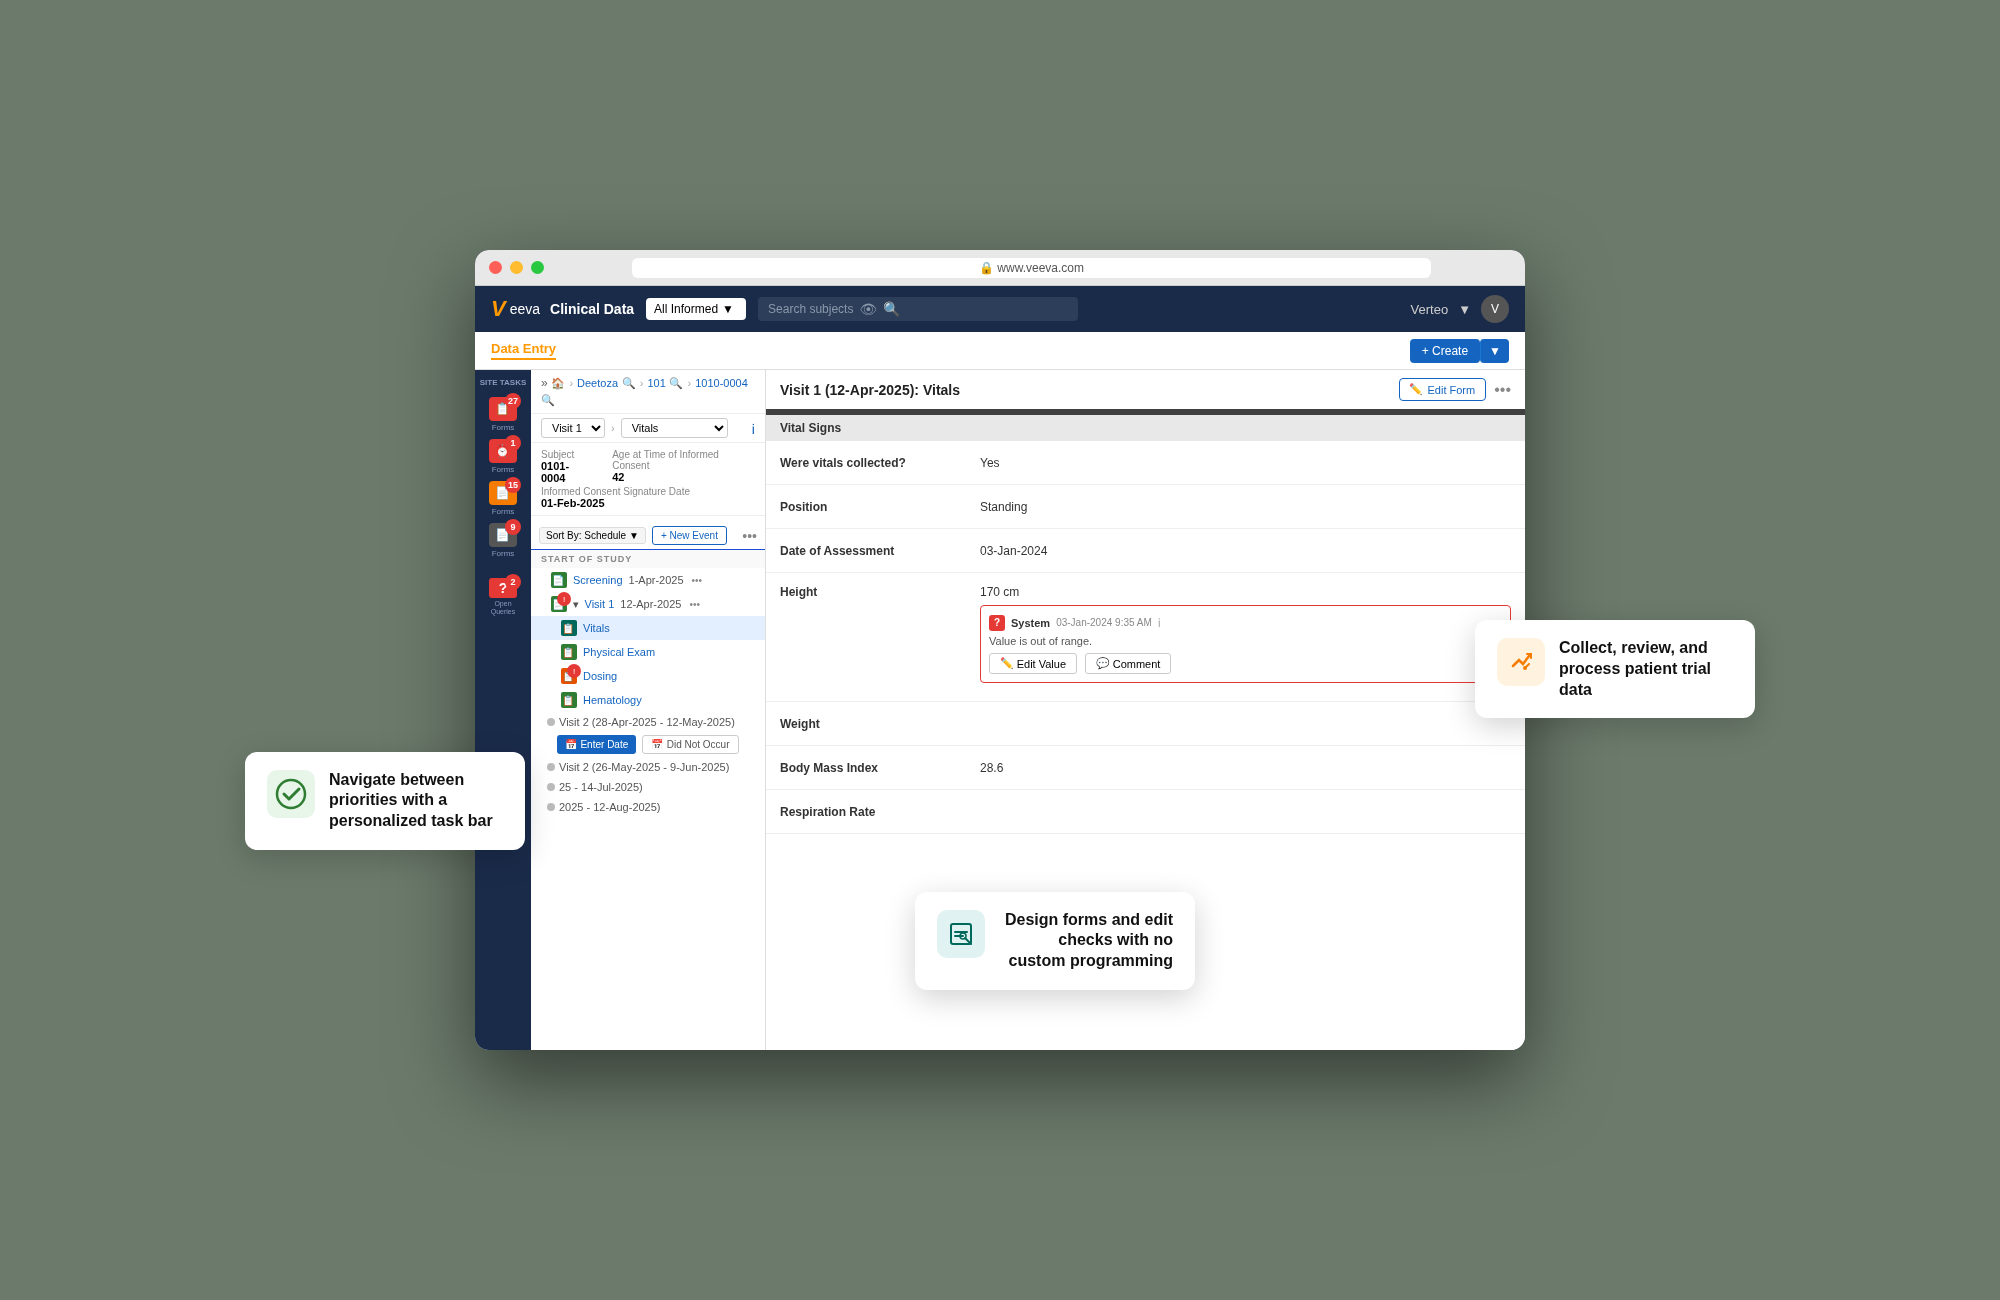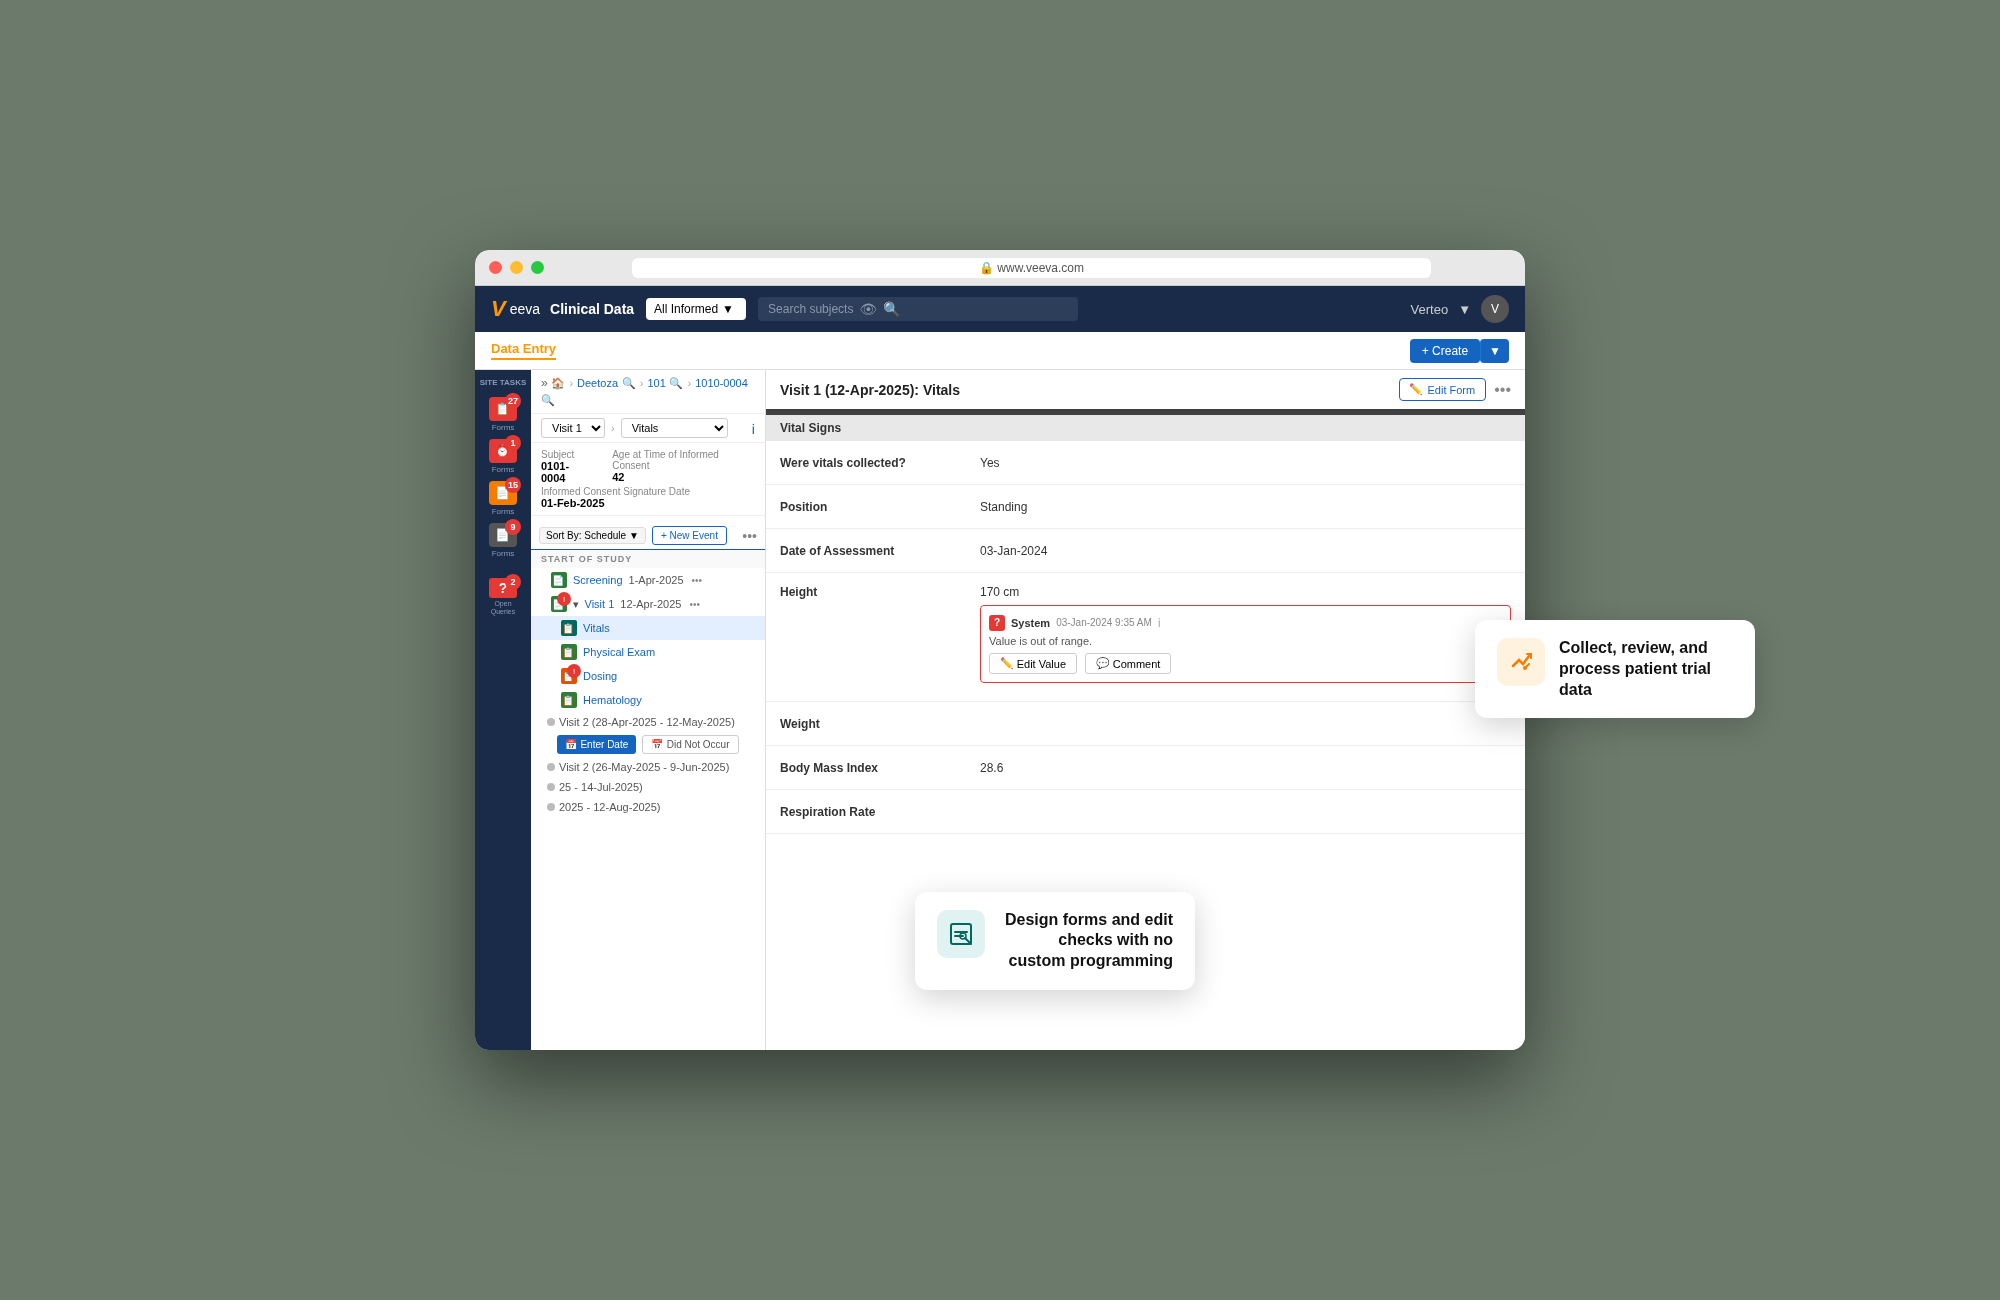--- a/index.html
+++ b/index.html
@@ -802,20 +802,30 @@
         <rect x="4" y="4" width="24" height="24" rx="4" fill="#fff3e0"></rect>
         <path d="M8 20 L14 14 L18 18 L24 10" stroke="#f57c00" stroke-width="2.5" fill="none" stroke-linecap="round"></path>
         <path d="M22 8 L26 8 L26 12" stroke="#f57c00" stroke-width="2" fill="none" stroke-linecap="round"></path>
         <path d="M20 22 L24 18" stroke="#f57c00" stroke-width="2" stroke-linecap="round"></path>
         <circle cx="20" cy="22" r="2" fill="#f57c00"></circle>
       </svg>
     </div>
     <div class="tooltip-text">Collect, review, and process patient trial data</div>
   </div>
 
+  <div class="tooltip-bubble tooltip-bottom-left">
+    <div class="tooltip-icon green-bg">
+      <svg width="36" height="36" viewBox="0 0 36 36" fill="none">
+        <circle cx="18" cy="18" r="14" fill="#e8f5e9"></circle>
+        <circle cx="18" cy="18" r="14" stroke="#2e7d32" stroke-width="2.5" fill="none"></circle>
+        <path d="M11 18 L16 23 L26 13" stroke="#2e7d32" stroke-width="3" stroke-linecap="round" stroke-linejoin="round" fill="none"></path>
+      </svg>
+    </div>
+    <div class="tooltip-text">Navigate between priorities with a personalized task bar</div>
+  </div>
 
   <div class="tooltip-bubble tooltip-bottom-center">
     <div class="tooltip-icon teal-bg">
       <svg width="36" height="36" viewBox="0 0 36 36" fill="none">
         <rect x="4" y="4" width="28" height="28" rx="4" fill="#e0f2f1"></rect>
         <rect x="8" y="8" width="20" height="20" rx="2" stroke="#00695c" stroke-width="2" fill="none"></rect>
         <path d="M12 16 L24 16 M12 20 L20 20" stroke="#00695c" stroke-width="2" stroke-linecap="round"></path>
         <path d="M22 22 L28 28" stroke="#00695c" stroke-width="2" stroke-linecap="round"></path>
         <circle cx="20" cy="20" r="3" stroke="#00695c" stroke-width="1.5" fill="none"></circle>
       </svg>

